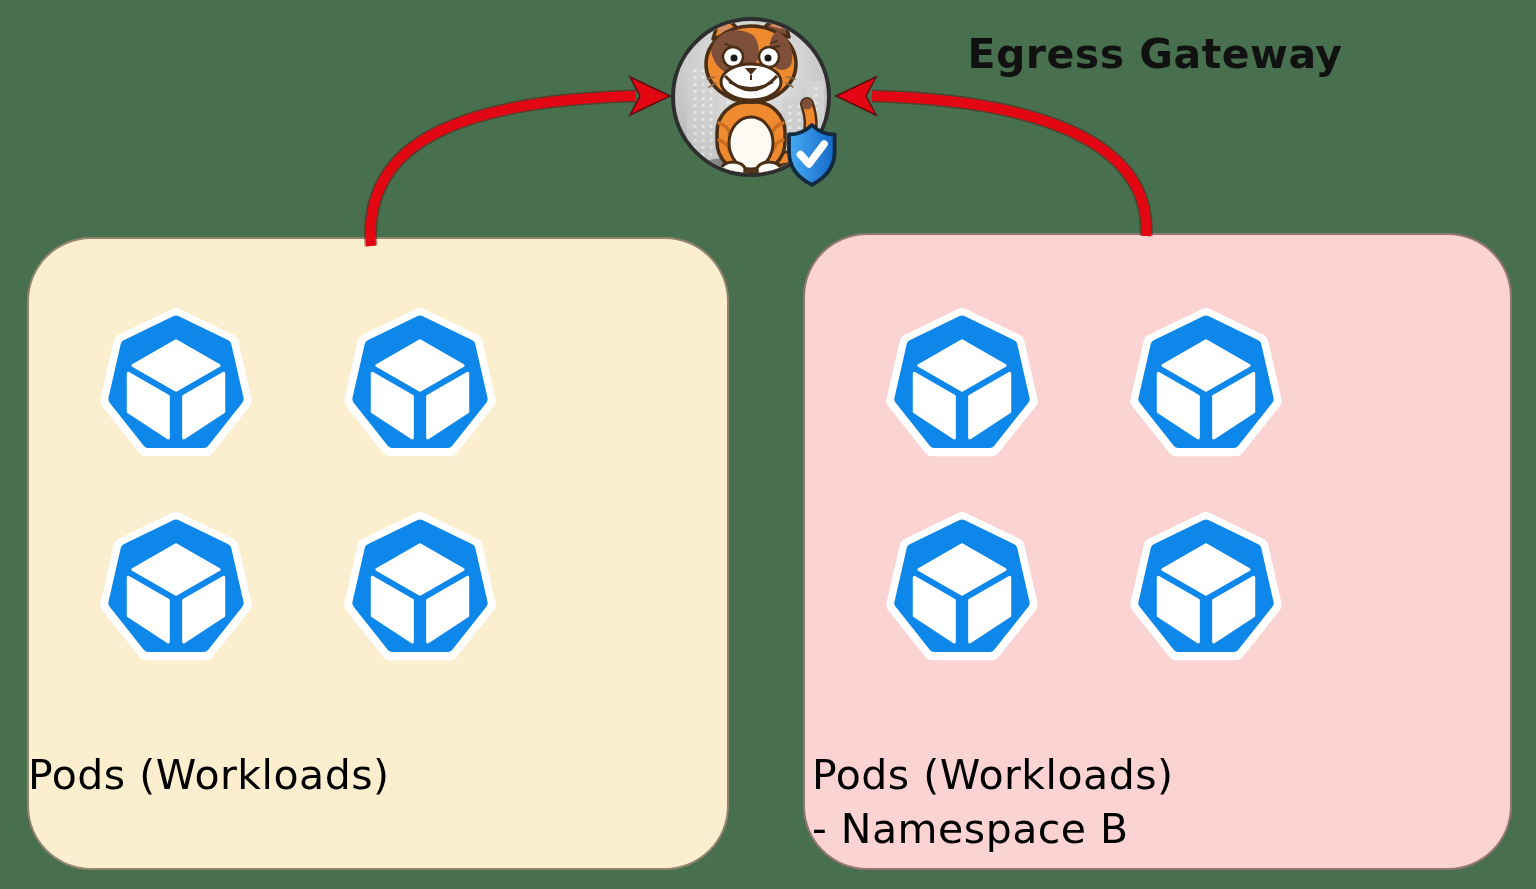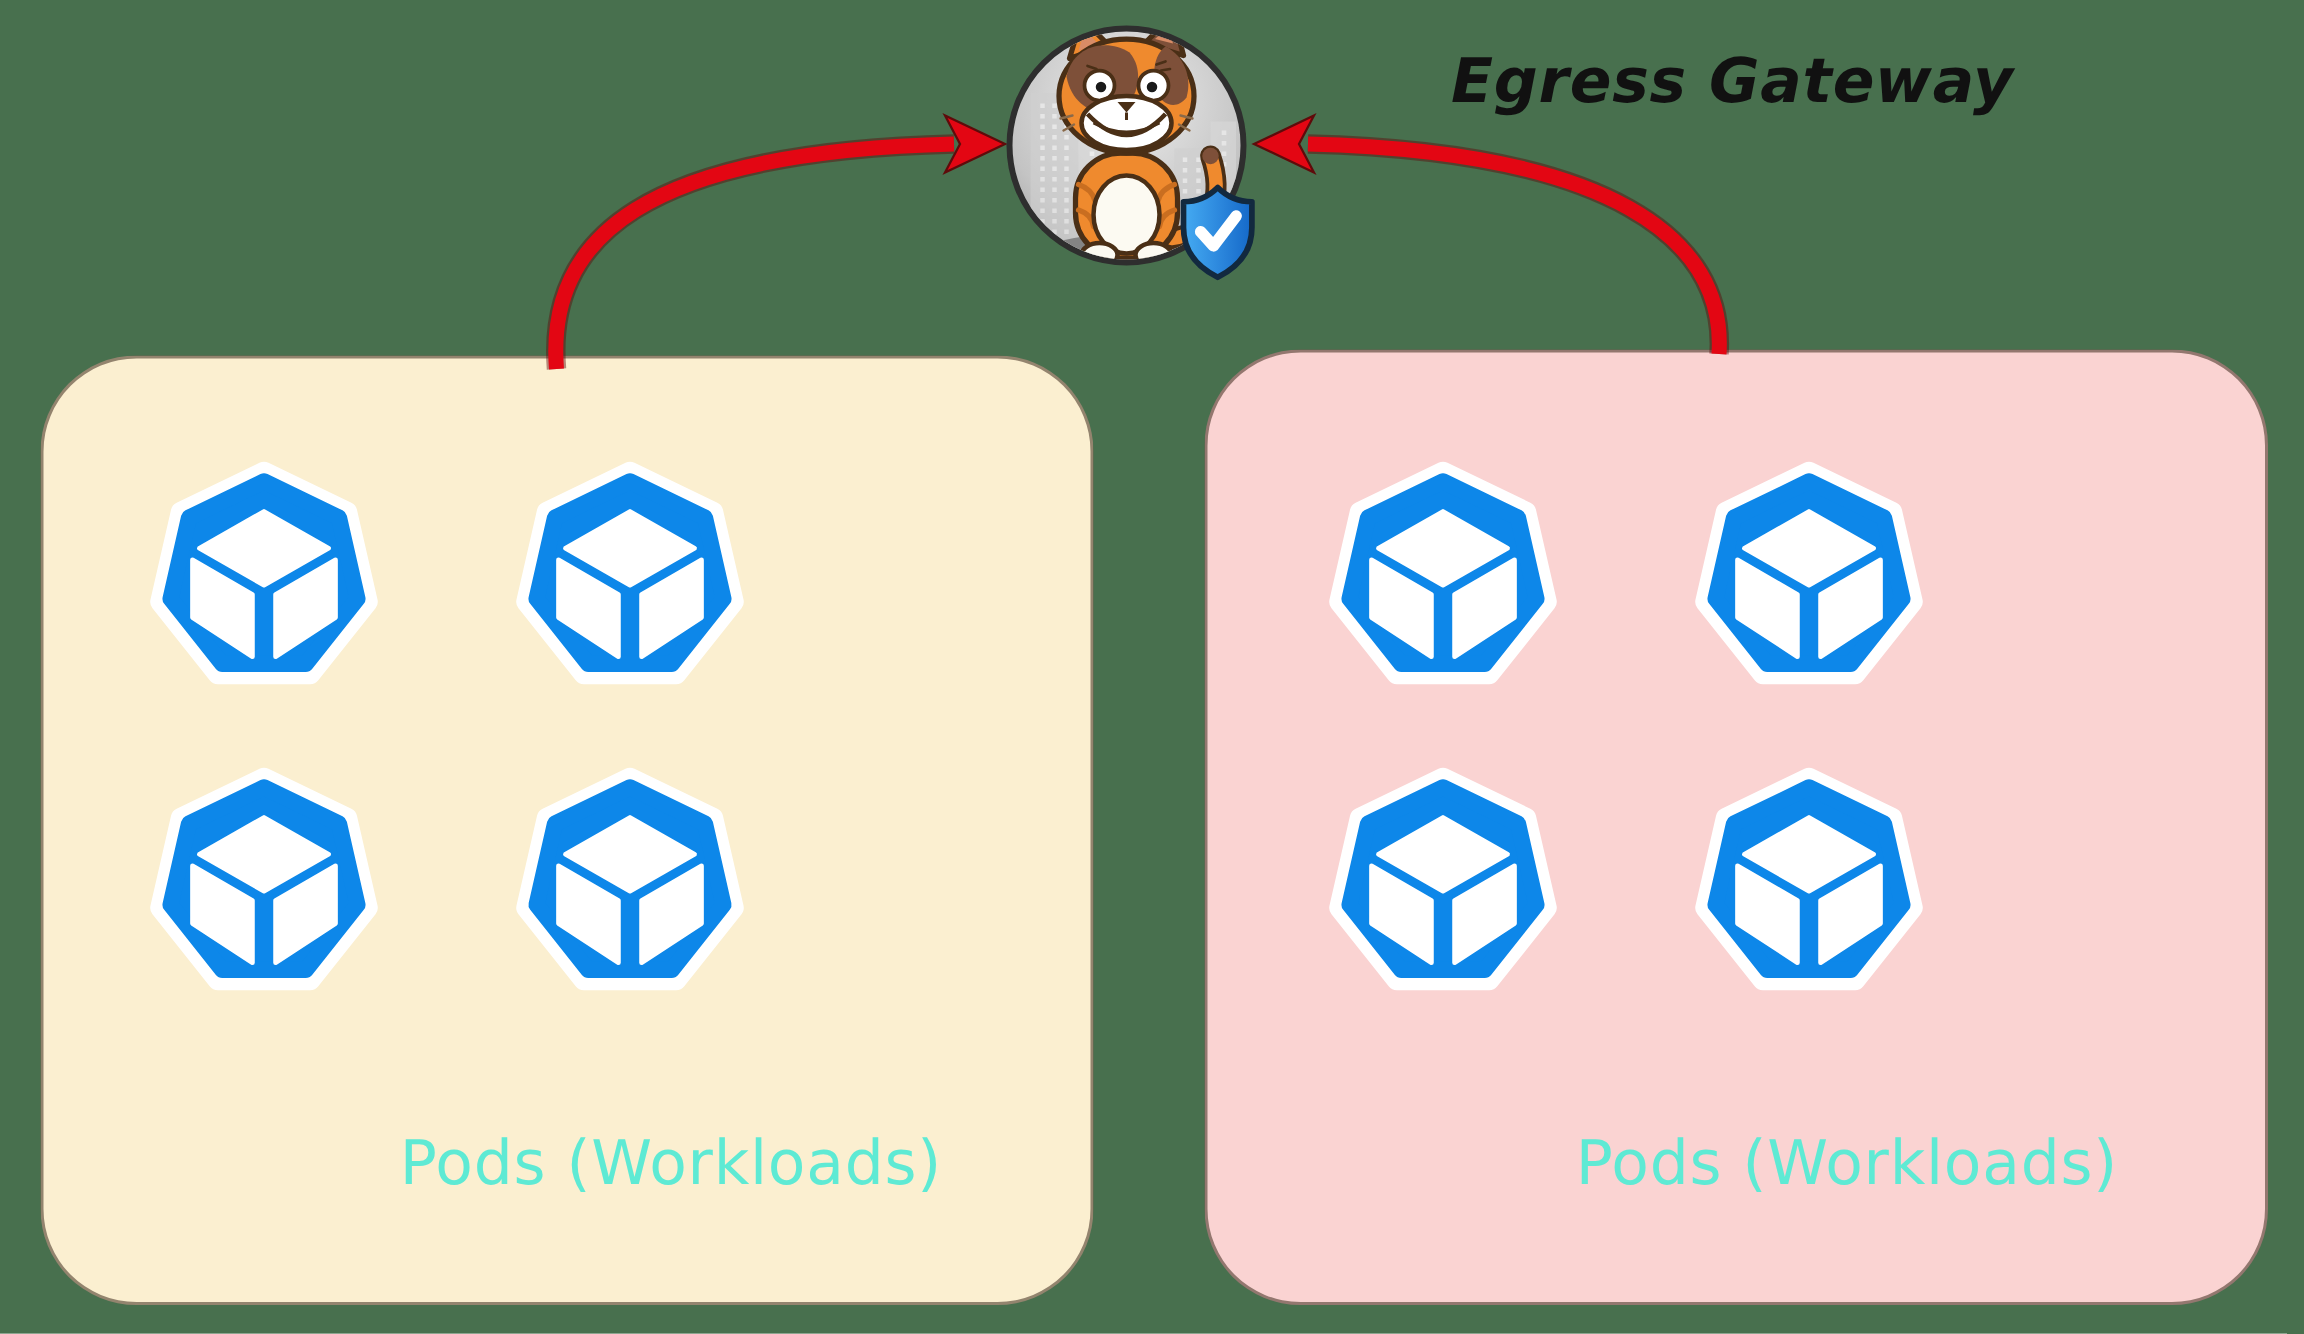--- a/index.html
+++ b/index.html
@@ -10,28 +10,28 @@
   }
   .ns-box{
     position:absolute;border-radius:64px;
     border:2px solid rgba(62,44,30,0.55);
     box-sizing:border-box;
   }
   #ns-a{left:27px;top:237px;width:702px;height:633px;background:#FBEFD0;}
   #ns-b{left:803px;top:233px;width:709px;height:637px;background:#FAD3D2;}
   .pod{position:absolute;width:154px;height:160px;}
   .ns-label{
-    position:absolute;width:600px;text-align:right;
-    font-size:41px;line-height:1.32;color:#5eead4;letter-spacing:0.5px;
+    position:absolute;width:600px;text-align:left;
+    font-size:41px;line-height:1.32;color:#000000;letter-spacing:0.5px;
   }
   #label-a{left:28px;top:748px;}
   #label-b{left:812px;top:748px;}
   .title{
     position:absolute;left:955px;top:30px;width:400px;text-align:center;
-    font-size:41px;font-weight:bold;color:#111;letter-spacing:0.5px;font-style:italic;
+    font-size:41px;font-weight:bold;color:#111;letter-spacing:0.5px;
   }
   .overlay{position:absolute;left:0;top:0;pointer-events:none;}
   .gateway-icon{position:absolute;left:661px;top:7px;}
 </style>
 </head>
 <body>
 
 <div class="stage" style="background: rgb(72, 112, 78);">
 
   <svg width="0" height="0" style="position:absolute" aria-hidden="true">
@@ -87,20 +87,21 @@
     </svg>
   <svg class="pod" style="left:1129px;top:508px">
       <use href="#pod-symbol"></use>
     </svg>
 
   <div class="ns-label" id="label-a">
     <div>Pods (Workloads)</div>
   </div>
   <div class="ns-label" id="label-b">
     <div>Pods (Workloads)</div>
+    <div>- Namespace B</div>
   </div>
 
   <div class="title">Egress Gateway</div>
 
   <svg class="overlay" width="1536" height="889">
     <g>
       <path d="M 371,246 C 364,158 430,101 636,96" fill="none" stroke="#5E0B0B" stroke-width="13" opacity="0.45"></path>
       <path d="M 371,246 C 364,158 430,101 636,96" fill="none" stroke="#E30613" stroke-width="10"></path>
       <polygon points="670,96 630,77 640,96 630,115" fill="#E30613" stroke="#5E0B0B" stroke-width="1.5"></polygon>
     </g>

